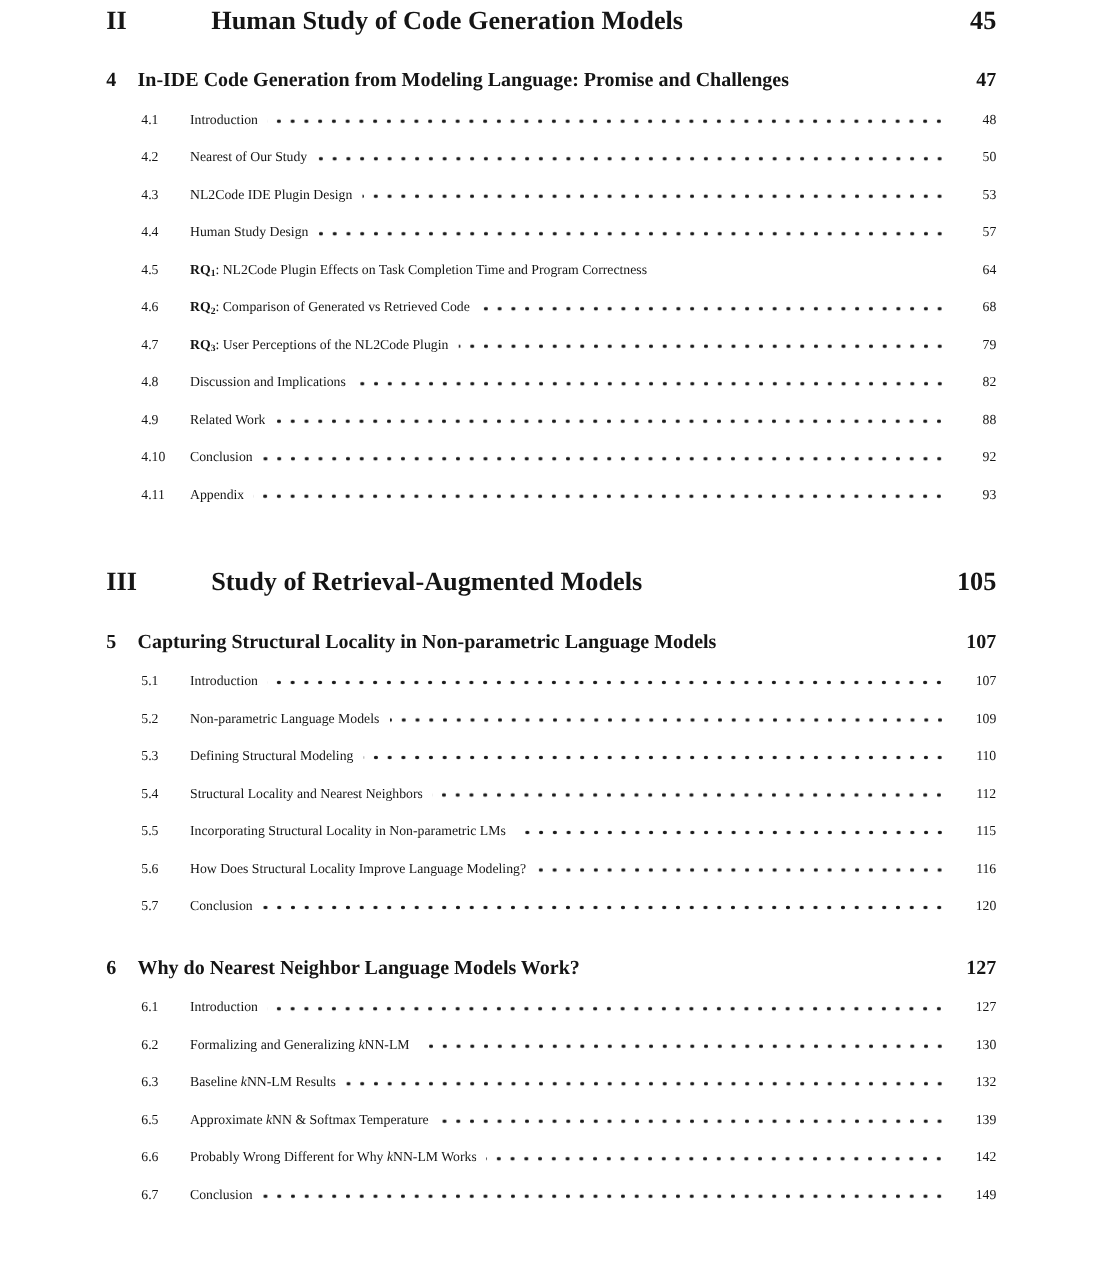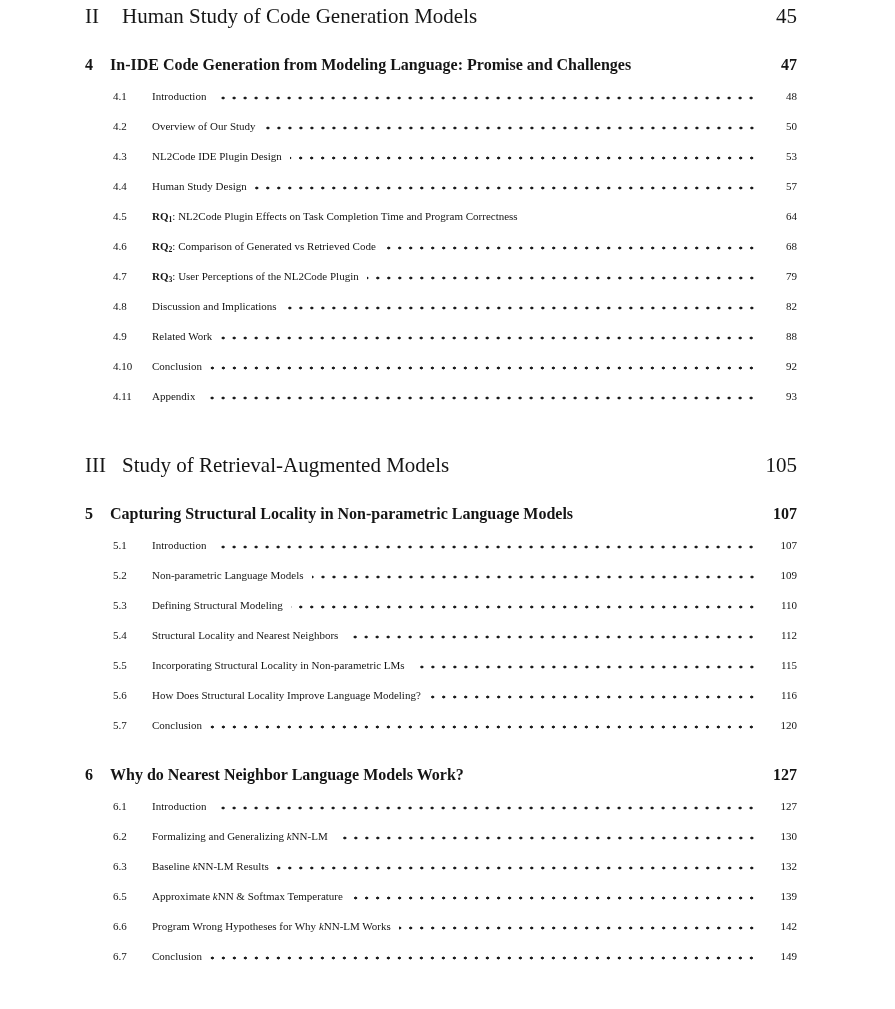--- a/index.html
+++ b/index.html
@@ -16,24 +16,25 @@
   }
   .toc {
     padding: 2px 98px 0 85px;
   }
   .row {
     display: flex;
     align-items: baseline;
     white-space: nowrap;
   }
   .row.part {
-    font-weight: normal;
+    font-weight: bold;
     font-size: 21px;
     line-height: 28px;
     margin-top: 40px;
+    gap: 47px;
   }
   .row.part:first-child {
     margin-top: 0;
   }
   .row.chapter {
     font-weight: bold;
     font-size: 16px;
     line-height: 22px;
     margin-top: 24px;
   }
@@ -93,21 +94,21 @@
       <span class="page">47</span>
     </div>
     <div class="row section">
       <span class="num">4.1</span>
       <span class="title"><span class="">Introduction</span></span>
       <span class="leader dots"></span>
       <span class="page">48</span>
     </div>
     <div class="row section">
       <span class="num">4.2</span>
-      <span class="title"><span class="">Overview of Our Study</span></span>
+      <span class="title"><span class="">Nearest of Our Study</span></span>
       <span class="leader dots"></span>
       <span class="page">50</span>
     </div>
     <div class="row section">
       <span class="num">4.3</span>
       <span class="title"><span class="">NL2Code IDE Plugin Design</span></span>
       <span class="leader dots"></span>
       <span class="page">53</span>
     </div>
     <div class="row section">
@@ -237,21 +238,21 @@
       <span class="page">132</span>
     </div>
     <div class="row section">
       <span class="num">6.5</span>
       <span class="title"><span class="">Approximate </span><span class=" seg-i">k</span><span class="">NN &amp; Softmax Temperature</span></span>
       <span class="leader dots"></span>
       <span class="page">139</span>
     </div>
     <div class="row section">
       <span class="num">6.6</span>
-      <span class="title"><span class="">Program Wrong Hypotheses for Why </span><span class=" seg-i">k</span><span class="">NN-LM Works</span></span>
+      <span class="title"><span class="">Probably Wrong Different for Why </span><span class=" seg-i">k</span><span class="">NN-LM Works</span></span>
       <span class="leader dots"></span>
       <span class="page">142</span>
     </div>
     <div class="row section">
       <span class="num">6.7</span>
       <span class="title"><span class="">Conclusion</span></span>
       <span class="leader dots"></span>
       <span class="page">149</span>
     </div>
   </div>

